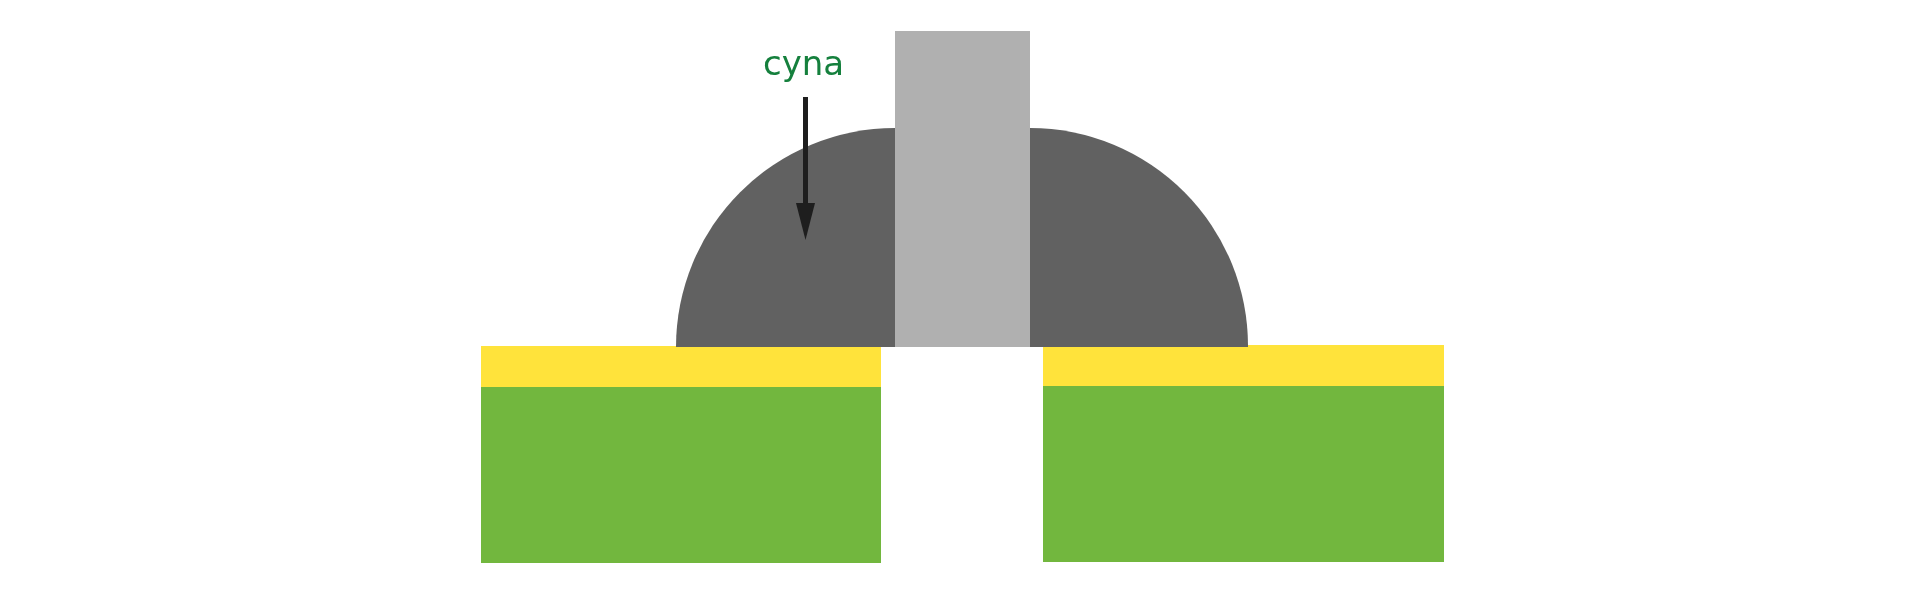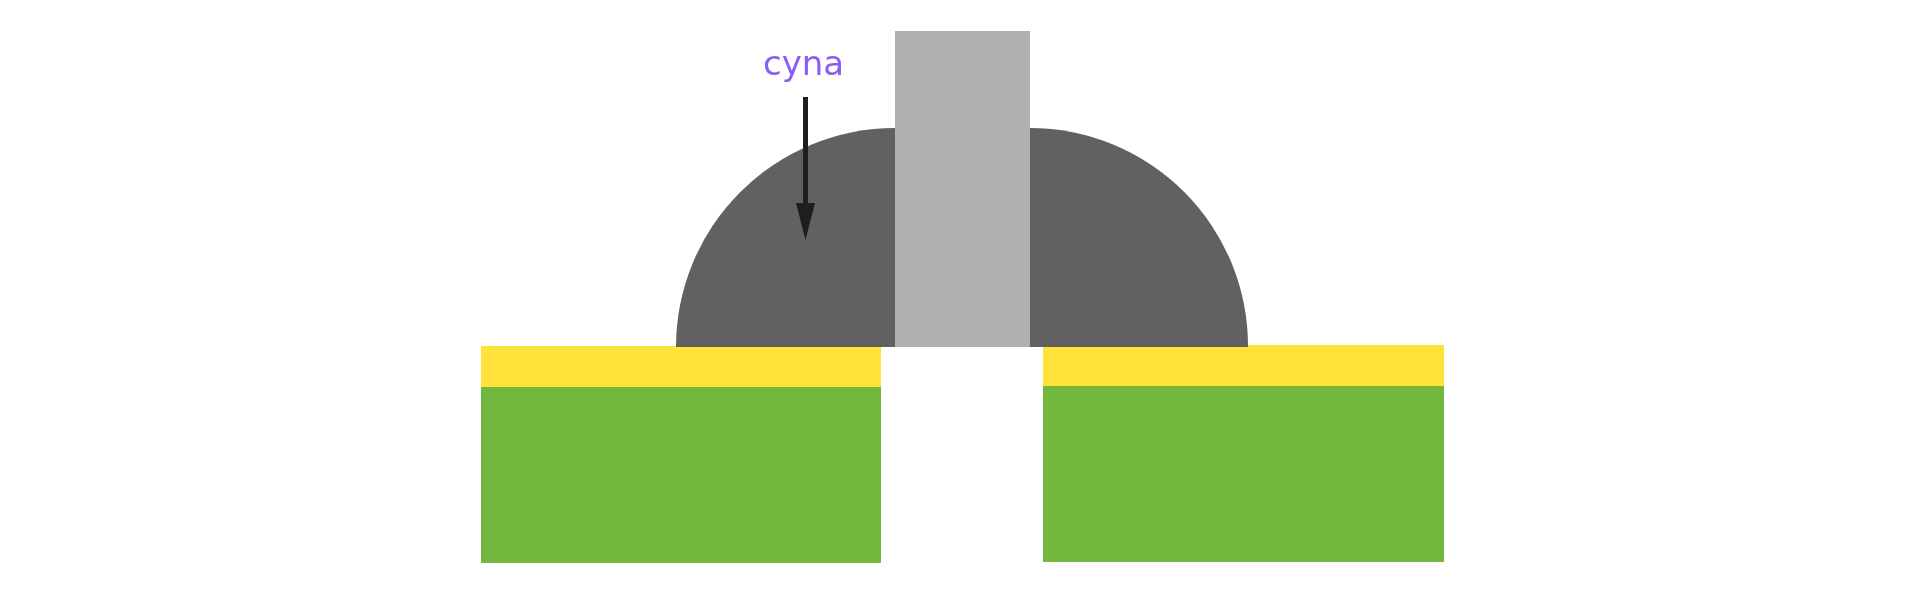--- a/index.html
+++ b/index.html
@@ -1,17 +1,17 @@
 <!DOCTYPE html>
 <html><head>
 <meta charset="utf-8">
 <style>
   html, body { margin: 0; padding: 0; background: #ffffff; }
   body { width: 1920px; height: 603px; position: relative; overflow: hidden; }
-  .label { position: absolute; font-family: "DejaVu Sans", sans-serif; font-size: 34px; color: #8b5cf6; line-height: 1; }
+  .label { position: absolute; font-family: "DejaVu Sans", sans-serif; font-size: 34px; color: #15803d; line-height: 1; }
   svg { position: absolute; left: 0; top: 0; }
 </style>
 </head>
 <body>
 
 <svg width="1920" height="603" viewBox="0 0 1920 603">
 
   <rect x="481" y="387" width="400" height="176" fill="#72b73e"></rect>
   <rect x="481" y="346" width="400" height="41" fill="#ffe33b"></rect>
 

